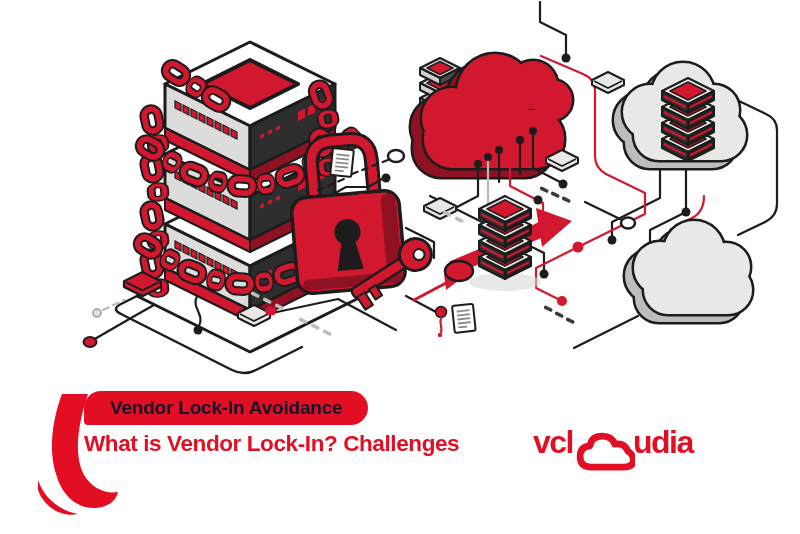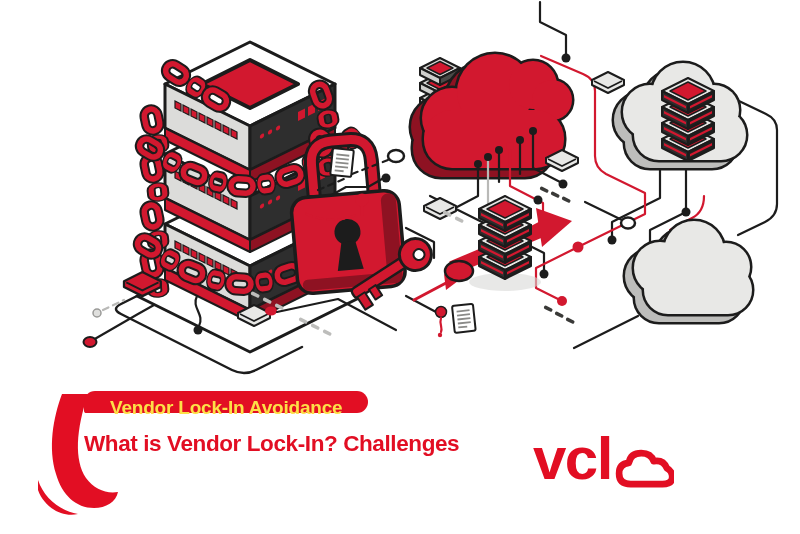--- a/index.html
+++ b/index.html
@@ -13,28 +13,28 @@
   .dsh{stroke-dasharray:6 5;}
   .f-red{fill:var(--illustration_red);} .f-dred{fill:var(--dark_red);}
   .f-ink{fill:var(--ink);} .f-w{fill:#fff;}
   .f-gl{fill:var(--gray_light);} .f-gm{fill:var(--gray_mid);}
   .f-sd{fill:var(--server_dark);} .f-sl{fill:var(--server_light);}
   .o2{stroke:var(--ink);stroke-width:2;stroke-linejoin:round;}
   .o3{stroke:var(--ink);stroke-width:3;stroke-linejoin:round;}
   .ck-o{fill:none;stroke:var(--ink);stroke-width:9.5;}
   .ck-i{fill:none;stroke:var(--illustration_red);stroke-width:5.5;}
   
-  .badge{position:absolute;left:84px;top:391px;height:22px;padding:0 26px;
-         background:var(--brand_red);color:#fde047;font-weight:bold;font-size:19px;
+  .badge{position:absolute;left:84px;top:391px;height:34px;padding:0 26px;
+         background:var(--brand_red);color:#0f172a;font-weight:bold;font-size:19px;
          line-height:34px;border-radius:17px 17px 17px 4px;letter-spacing:-0.2px;}
   .title{position:absolute;left:84px;top:429px;color:var(--brand_red);
          font-size:22.5px;font-weight:bold;line-height:30px;letter-spacing:-0.4px;text-align:center;}
   .title span{display:block;}
-  .logo{position:absolute;left:533px;top:424px;display:flex;align-items:flex-end;
-        color:var(--brand_red);font-size:60px;font-weight:bold;letter-spacing:-1.5px;}
+  .logo{position:absolute;left:533px;top:424px;display:flex;align-items:flex-start;
+        color:var(--brand_red);font-size:32px;font-weight:bold;letter-spacing:-1.5px;}
   .logo .cloud-o{margin:6px -2px 0 0;}
   .swoosh{position:absolute;left:36px;top:392px;}
 </style>
 </head>
 <body>
 
 <div id="stage">
 
   <svg width="800" height="385" viewBox="0 0 800 385" style="position:absolute;left:0;top:0">
     <defs>
@@ -410,15 +410,16 @@
 
   <div class="title">
     <span>What is Vendor Lock-In? Challenges</span>
   </div>
 
   <div class="logo">
     <span>vcl</span>
     <svg class="cloud-o" width="62" height="46" viewBox="0 0 70 50">
       <path d="M21,41 Q8,41 8,29 Q8,18 19,17 Q21,6 33,6 Q44,6 47,15 Q58,13 62,23 Q68,26 68,33 Q68,41 57,41 Z" fill="none" stroke="var(--brand_red)" stroke-width="7.5" stroke-linejoin="round"></path>
     </svg>
+    <span>udia</span>
   </div>
 
 </div>
 
 </body></html>

